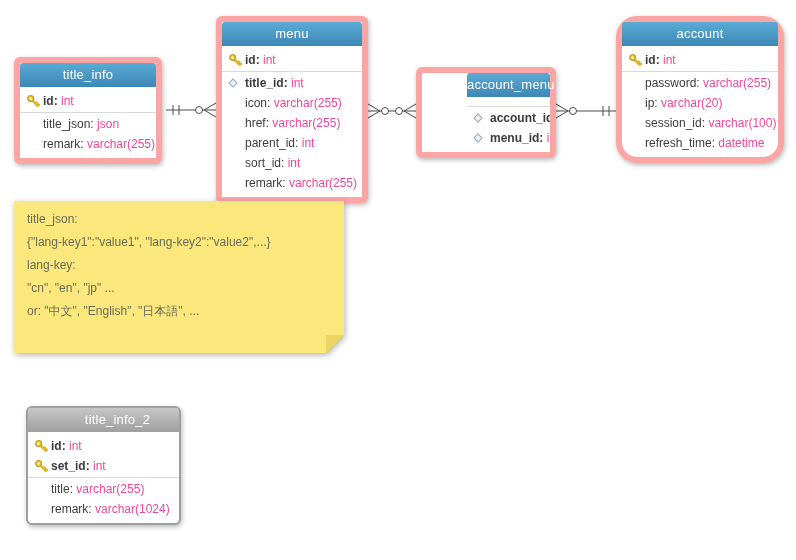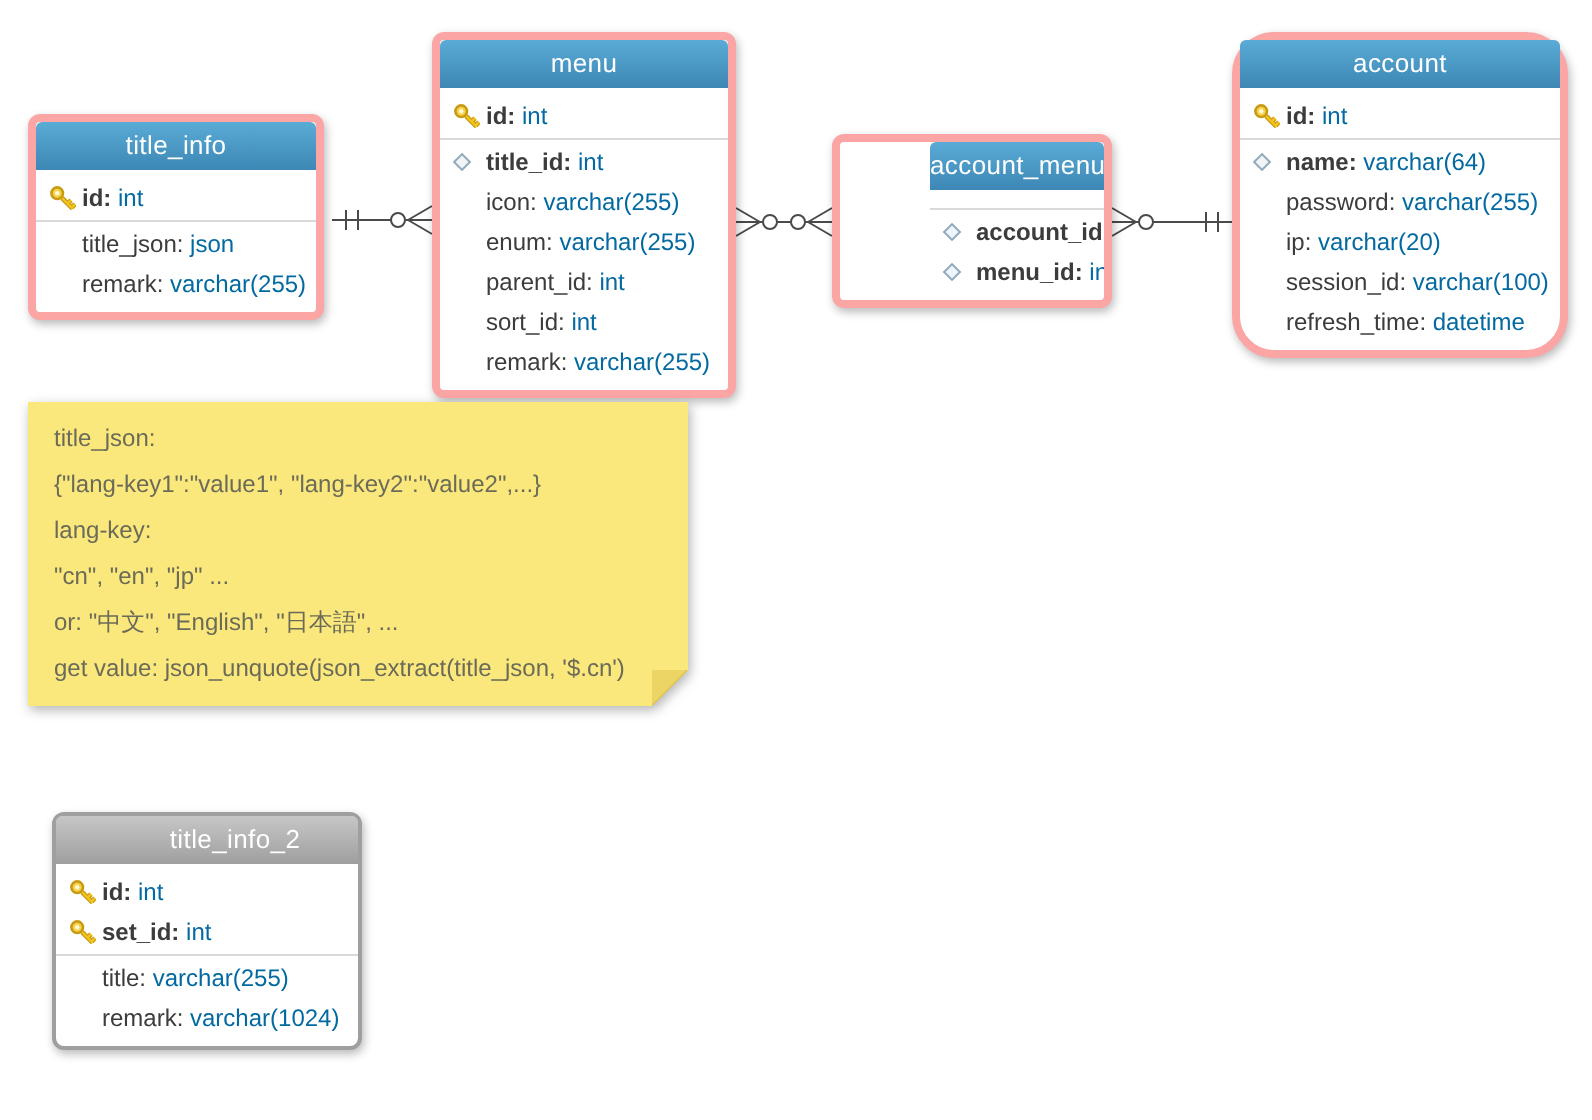--- a/index.html
+++ b/index.html
@@ -12,40 +12,40 @@
   #connectors { position: absolute; left: 0; top: 0; z-index: 1; }
 
   
   .table {
     position: absolute; z-index: 2;
     box-sizing: border-box;
     background: #ffffff;
     border-radius: 6px;
     box-shadow: 1px 2px 5px rgba(0,0,0,0.28);
   }
-  .table.theme-blue { border: 4px solid #fca5a5; }
+  .table.theme-blue { border: 6px solid #fca5a5; }
   .table.theme-gray { border: 2px solid #9f9f9f; }
   .thead {
     height: 24px; line-height: 24px;
     text-align: center; color: #ffffff;
     font-size: 13px; letter-spacing: .2px;
     border-radius: 3px 3px 0 0;
   }
   .theme-blue .thead { background: linear-gradient(#5aabd6, #3d87b5); }
   .theme-gray .thead { background: linear-gradient(#c6c6c6, #9f9f9f); padding-left: 28px; }
   .tbody { padding: 4px 0 4px 0; }
   .trow {
     display: flex; align-items: center;
     height: 20px; padding: 0 8px 0 6px;
     font-size: 12px; white-space: nowrap; overflow: hidden;
   }
   .ticon { width: 17px; flex: 0 0 17px; display: flex; align-items: center; }
   .fname { color: #3c3c3c; }
   .trow.keyed .fname { font-weight: bold; }
-  .ftype { color: #0369a1; white-space: pre; }
+  .ftype { color: #ec4899; white-space: pre; }
   .sep { border-top: 1px solid #d9d9d9; margin: 1px 0; }
   .pkgap { height: 4px; }
 
   
   #note-wrap { position: absolute; z-index: 2; filter: drop-shadow(1px 2px 3px rgba(0,0,0,0.3)); }
   #note {
     position: relative; box-sizing: border-box;
     padding: 7px 13px 0 13px;
     font-size: 12px; color: #6b6b58;
     clip-path: polygon(0 0, 100% 0, 100% calc(100% - 18px), calc(100% - 18px) 100%, 0 100%);
@@ -138,21 +138,21 @@
             <span class="fname">title_id:</span>
             <span class="ftype"> int</span>
           </div>
           <div class="trow">
             <span class="ticon"></span>
             <span class="fname">icon:</span>
             <span class="ftype"> varchar(255)</span>
           </div>
           <div class="trow">
             <span class="ticon"></span>
-            <span class="fname">enum:</span>
+            <span class="fname">href:</span>
             <span class="ftype"> varchar(255)</span>
           </div>
           <div class="trow">
             <span class="ticon"></span>
             <span class="fname">parent_id:</span>
             <span class="ftype"> int</span>
           </div>
           <div class="trow">
             <span class="ticon"></span>
             <span class="fname">sort_id:</span>
@@ -199,29 +199,20 @@
                 <path d="M7 7 L12.3 12.3 M9.8 9.8 l1.7 -1.7 M11.8 11.8 l1.7 -1.7" stroke="#c89b12" stroke-width="2.4" fill="none"></path>
                 <path d="M7 7 L12.3 12.3 M9.8 9.8 l1.7 -1.7 M11.8 11.8 l1.7 -1.7" stroke="#f3c31c" stroke-width="1.2" fill="none"></path>
                 <circle cx="4.6" cy="4.6" r="2.9" fill="#f6d34b" stroke="#c89b12" stroke-width="1.3"></circle>
                 <circle cx="4.6" cy="4.6" r="1.1" fill="#fff8dd"></circle>
               </svg>
             </span>
             <span class="fname">id:</span>
             <span class="ftype"> int</span>
           </div>
           <div class="sep"></div>
-          <div class="trow keyed">
-            <span class="ticon">
-              <svg width="10" height="10" viewBox="0 0 10 10">
-                <rect x="2.2" y="2.2" width="5.6" height="5.6" transform="rotate(45 5 5)" fill="#eef4f8" stroke="#90a9bb" stroke-width="1"></rect>
-              </svg>
-            </span>
-            <span class="fname">name:</span>
-            <span class="ftype"> varchar(64)</span>
-          </div>
           <div class="trow">
             <span class="ticon"></span>
             <span class="fname">password:</span>
             <span class="ftype"> varchar(255)</span>
           </div>
           <div class="trow">
             <span class="ticon"></span>
             <span class="fname">ip:</span>
             <span class="ftype"> varchar(20)</span>
           </div>
@@ -279,21 +270,20 @@
       </div>
     </div>
   <div id="note-wrap" style="left: 14px; top: 201px;">
     <div id="note" style="width: 330px; height: 152px; background: rgb(251, 232, 125);">
       <div id="note-lines">
           <div class="note-line">title_json:</div>
           <div class="note-line">{"lang-key1":"value1", "lang-key2":"value2",...}</div>
           <div class="note-line">lang-key:</div>
           <div class="note-line">"cn", "en", "jp" ...</div>
           <div class="note-line">or: "中文", "English", "日本語", ...</div>
-          <div class="note-line">get value: json_unquote(json_extract(title_json, '$.cn')</div>
         </div>
       <svg id="note-fold" width="18" height="18">
         <polygon id="note-fold-poly" points="0,18 18,0 0,0" fill="#ecd564"></polygon>
         <line x1="0" y1="18" x2="18" y2="0" stroke="#d9bf45" stroke-width="1"></line>
       </svg>
     </div>
   </div>
 </div>
 
 </body></html>

